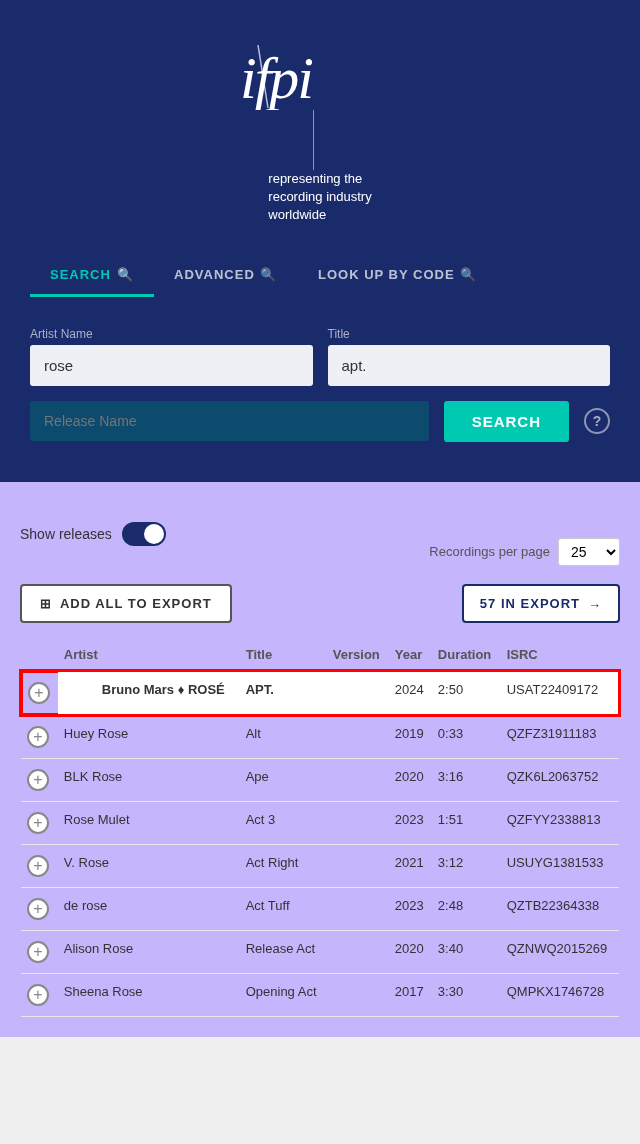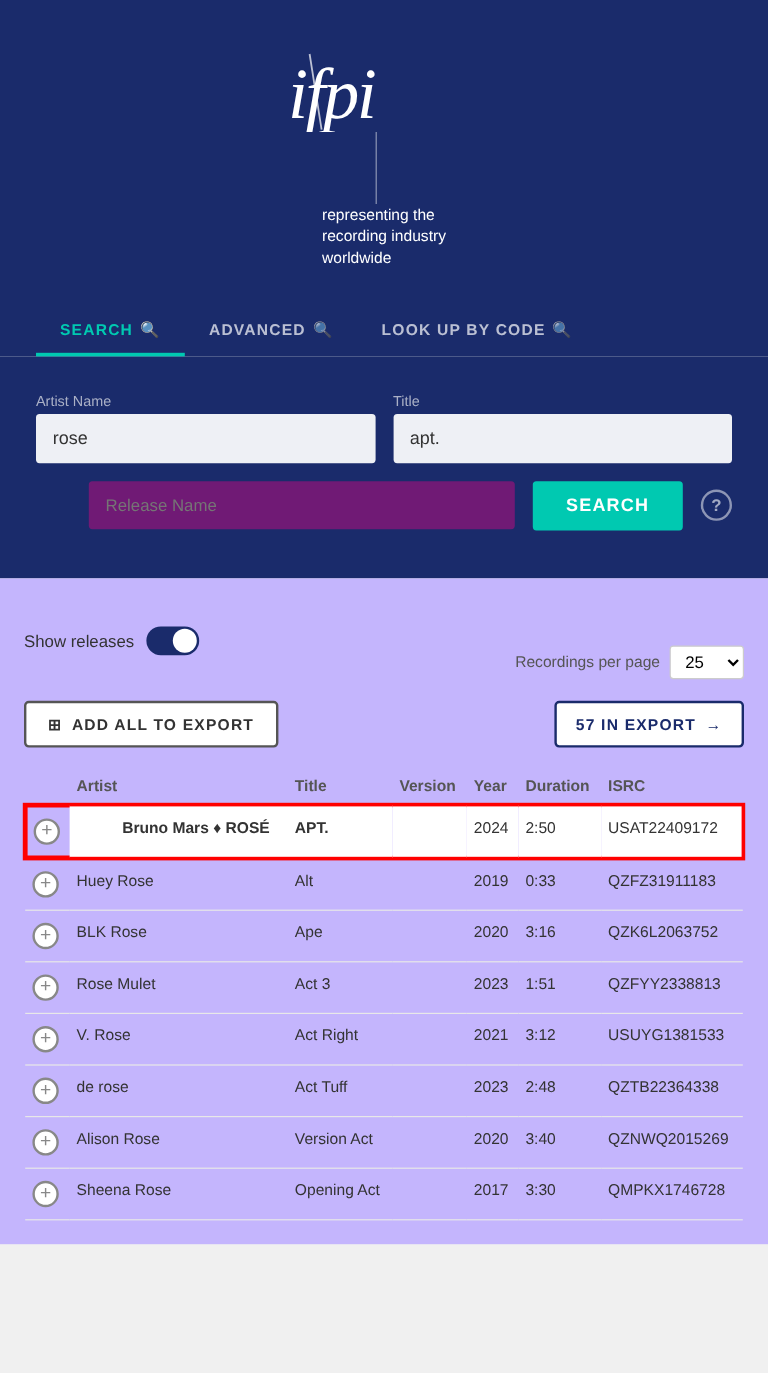--- a/index.html
+++ b/index.html
@@ -83,29 +83,28 @@
       color: #333;
       outline: none;
       width: 100%;
     }
     .search-row-2 {
       display: flex;
       align-items: center;
       gap: 15px;
     }
     .release-input {
-      background: #701a75;
+      background: #0c4a6e;
       border: none;
       border-radius: 3px;
       padding: 12px 14px;
       font-size: 14px;
       color: #999;
       outline: none;
       flex: 1;
-      margin-left: 44px;
     }
     .search-btn {
       background: #00c9b1;
       color: white;
       border: none;
       border-radius: 3px;
       padding: 12px 28px;
       font-size: 15px;
       font-weight: 700;
       letter-spacing: 1px;
@@ -411,21 +410,21 @@
           <td></td>
           <td>2023</td>
           <td>2:48</td>
           <td>QZTB22364338</td>
         </tr>
         <tr>
           <td>
             <div class="add-btn">+</div>
           </td>
           <td>Alison Rose</td>
-          <td>Version Act</td>
+          <td>Release Act</td>
           <td></td>
           <td>2020</td>
           <td>3:40</td>
           <td>QZNWQ2015269</td>
         </tr>
         <tr>
           <td>
             <div class="add-btn">+</div>
           </td>
           <td>Sheena Rose</td>

